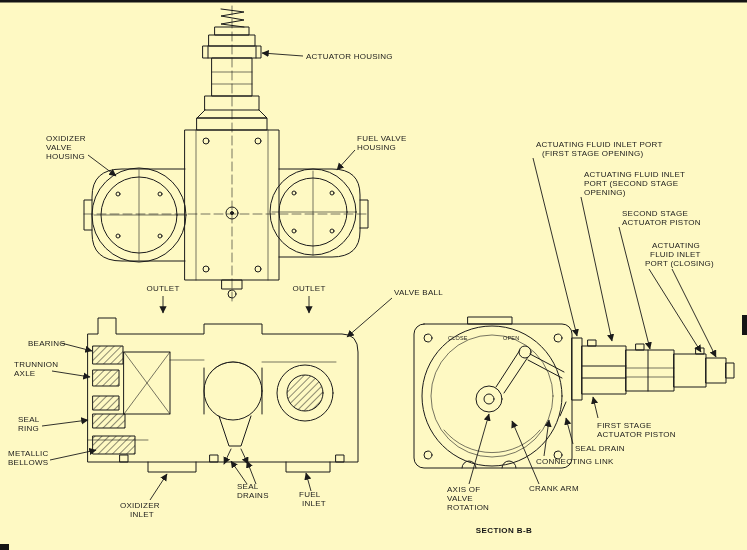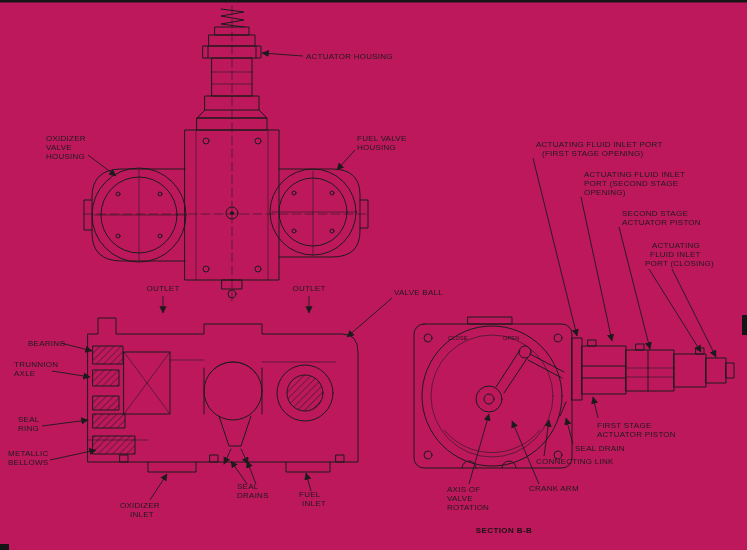--- a/index.html
+++ b/index.html
@@ -1,16 +1,16 @@
 <!DOCTYPE html>
 <html><head>
 <meta charset="utf-8">
 <style>
   html,body{margin:0;padding:0;background:#e9e8e4}
-  .stage{position:relative;width:747px;height:550px;background:#be185d;overflow:hidden;margin:0 auto}
+  .stage{position:relative;width:747px;height:550px;background:#fef9c3;overflow:hidden;margin:0 auto}
   svg{display:block}
   .lbl{font-family:"Liberation Sans",sans-serif;font-size:8px;letter-spacing:.25px;fill:#1b1b1b}
   .lbl-sm{font-family:"Liberation Sans",sans-serif;font-size:5.5px;letter-spacing:.2px;fill:#1b1b1b}
   .caption{font-family:"Liberation Sans",sans-serif;font-size:8px;font-weight:bold;letter-spacing:.4px;fill:#141414}
   .ink{stroke:#1b1b1b;fill:none;stroke-width:1;stroke-linecap:round;stroke-linejoin:round}
   .thin{stroke-width:.6}
   .leader{stroke:#1b1b1b;fill:none;stroke-width:.9}
 </style>
 </head>
 <body>

